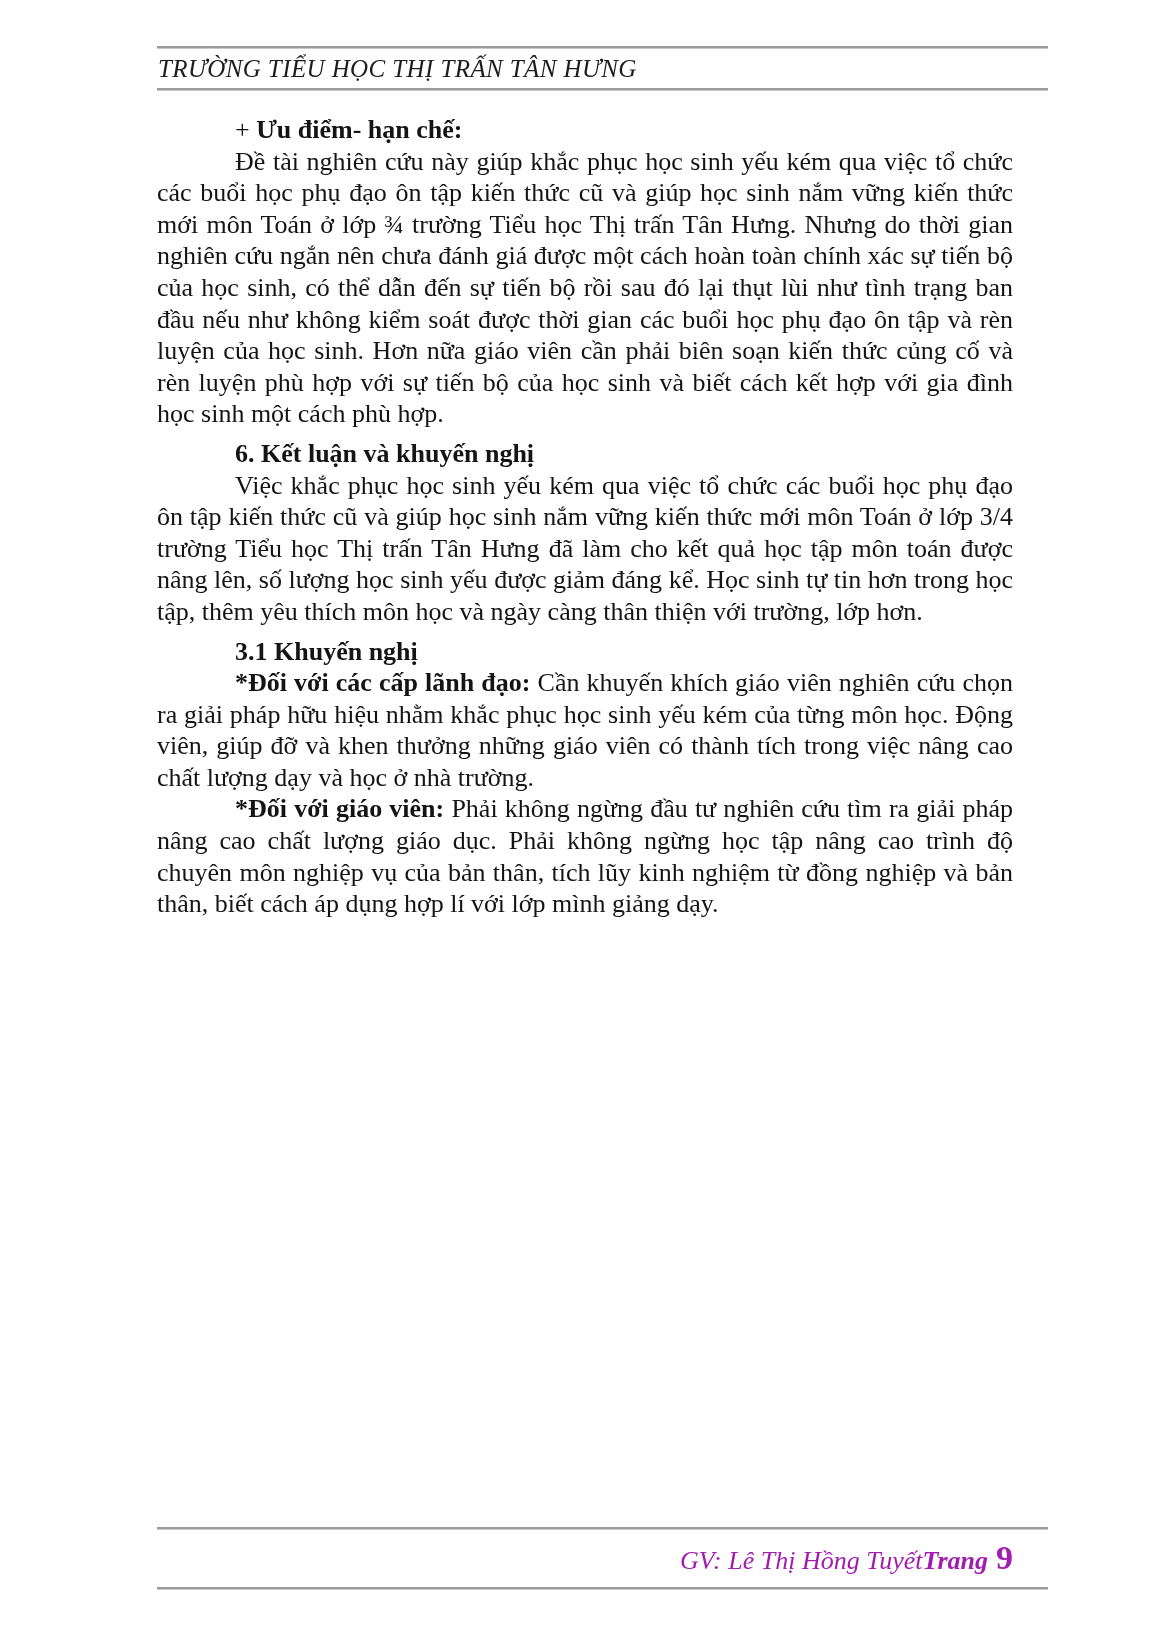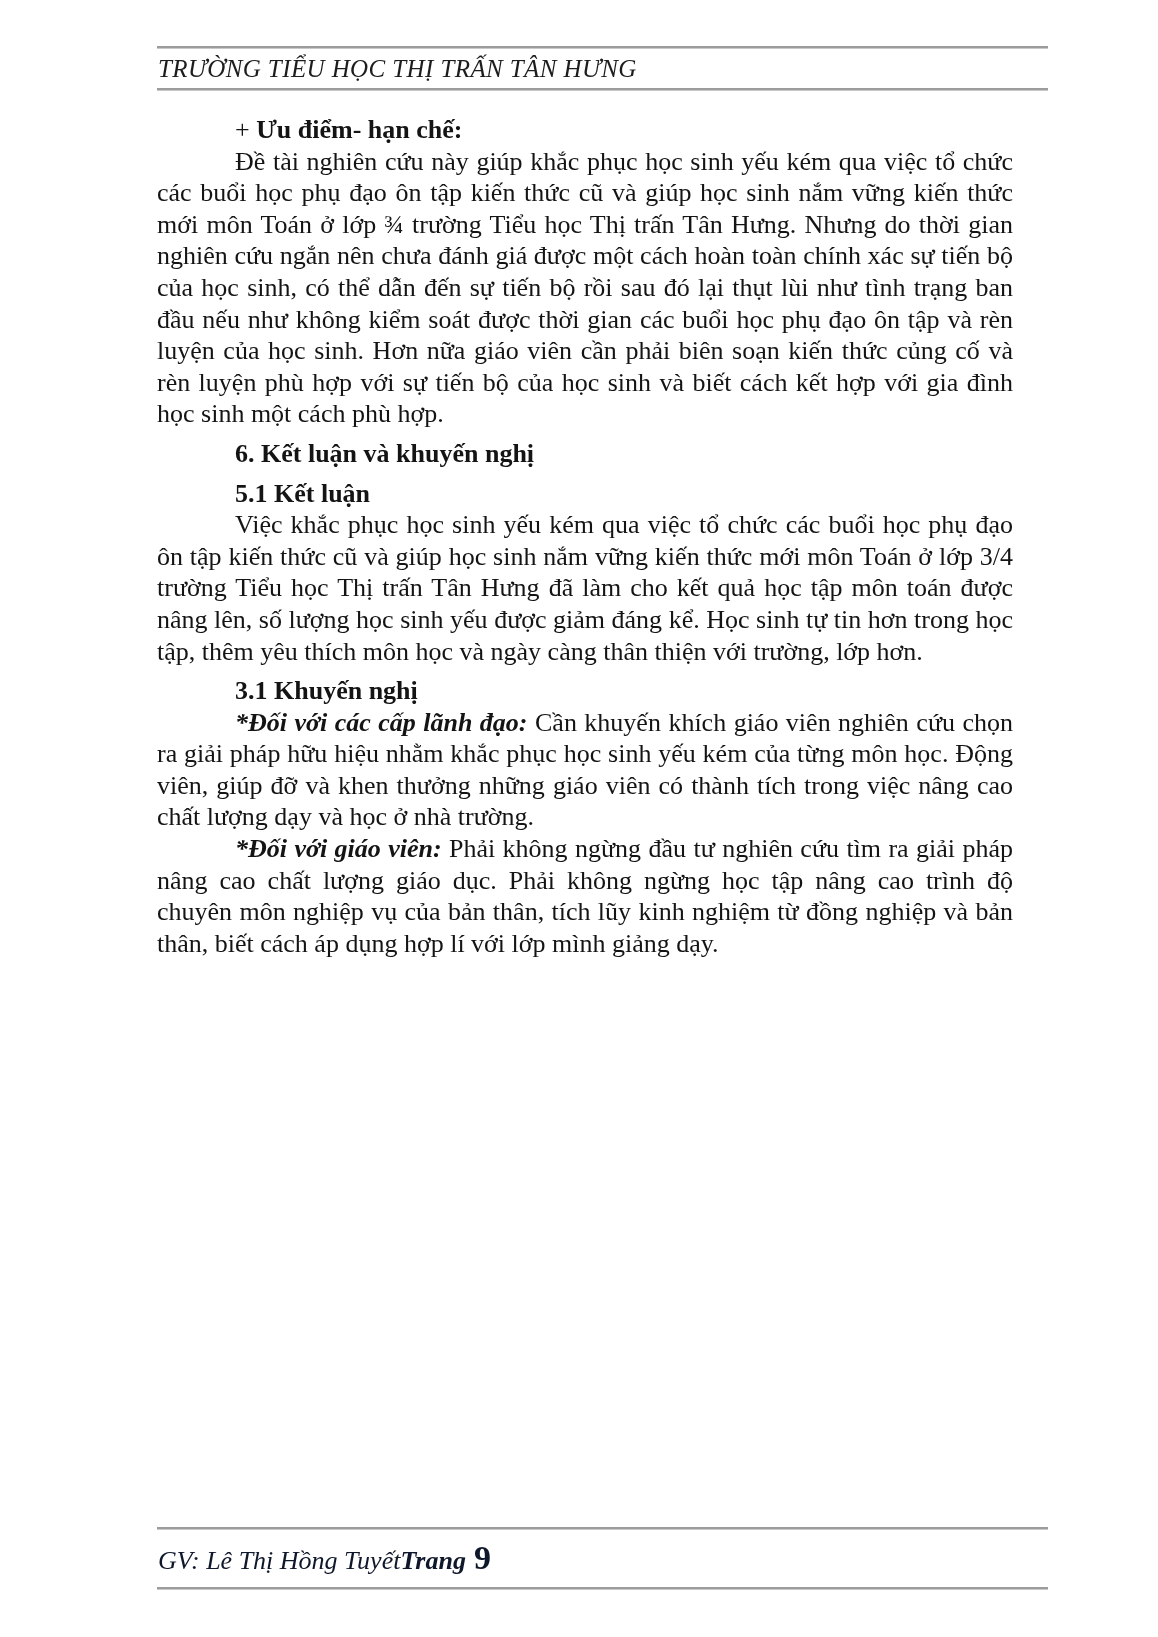--- a/index.html
+++ b/index.html
@@ -49,36 +49,35 @@
     font-size: 26px;
     font-weight: normal;
   }
   .content .heading {
     font-weight: bold;
     margin-top: 8px;
   }
   .plus { font-weight: normal; }
   .lead {
     font-weight: bold;
-    font-style: italic;
   }
   .page-footer {
     position: absolute;
     left: 157px;
     top: 1527px;
     width: 891px;
   }
   .footer-row {
     width: 856px;
     display: flex;
-    justify-content: flex-start;
+    justify-content: flex-end;
     align-items: baseline;
     font-style: italic;
     font-size: 26px;
-    color: #0f172a;
+    color: #a21caf;
     padding: 9px 0 5px 1px;
   }
   .page-num-wrap { white-space: nowrap; font-weight: bold; }
   .page-number {
     font-style: normal;
     font-size: 34px;
     margin-left: 8px;
   }
   .rule.footer-bottom { margin-top: 5px; }
 </style>
@@ -92,21 +91,20 @@
   <div class="rule"></div>
 
   <div class="content">
 
     <h3 class="heading"><span class="plus">+ </span><span>Ưu điểm- hạn chế:</span></h3>
 
     <p>Đề tài nghiên cứu này giúp khắc phục học sinh yếu kém qua việc tổ chức các buổi học phụ đạo ôn tập kiến thức cũ và giúp học sinh nắm vững kiến thức mới môn Toán ở lớp ¾ trường Tiểu học Thị trấn Tân Hưng. Nhưng do thời gian nghiên cứu ngắn nên chưa đánh giá được một cách hoàn toàn chính xác sự tiến bộ của học sinh, có thể dẫn đến sự tiến bộ rồi sau đó lại thụt lùi như tình trạng ban đầu nếu như không kiểm soát được thời gian các buổi học phụ đạo ôn tập và rèn luyện của học sinh. Hơn nữa giáo viên cần phải biên soạn kiến thức củng cố và rèn luyện phù hợp với sự tiến bộ của học sinh và biết cách kết hợp với gia đình học sinh một cách phù hợp.</p>
 
     <h3 class="heading">6. Kết luận và khuyến nghị</h3>
 
-    <h3 class="heading">5.1 Kết luận</h3>
 
     <p>Việc khắc phục học sinh yếu kém qua việc tổ chức các buổi học phụ đạo ôn tập kiến thức cũ và giúp học sinh nắm vững kiến thức mới môn Toán ở lớp 3/4 trường Tiểu học Thị trấn Tân Hưng đã làm cho kết quả học tập môn toán được nâng lên, số lượng học sinh yếu được giảm đáng kể. Học sinh tự tin hơn trong học tập, thêm yêu thích môn học và ngày càng thân thiện với trường, lớp hơn.</p>
 
     <h3 class="heading">3.1 Khuyến nghị</h3>
 
     <p><span class="lead">*Đối với các cấp lãnh đạo:</span><span> Cần khuyến khích giáo viên nghiên cứu chọn ra giải pháp hữu hiệu nhằm khắc phục học sinh yếu kém của từng môn học. Động viên, giúp đỡ và khen thưởng những giáo viên có thành tích trong việc nâng cao chất lượng dạy và học ở nhà trường.</span></p>
 
     <p><span class="lead">*Đối với giáo viên:</span><span> Phải không ngừng đầu tư nghiên cứu tìm ra giải pháp nâng cao chất lượng giáo dục. Phải không ngừng học tập nâng cao trình độ chuyên môn nghiệp vụ của bản thân, tích lũy kinh nghiệm từ đồng nghiệp và bản thân, biết cách áp dụng hợp lí với lớp mình giảng dạy.</span></p>
 
 

